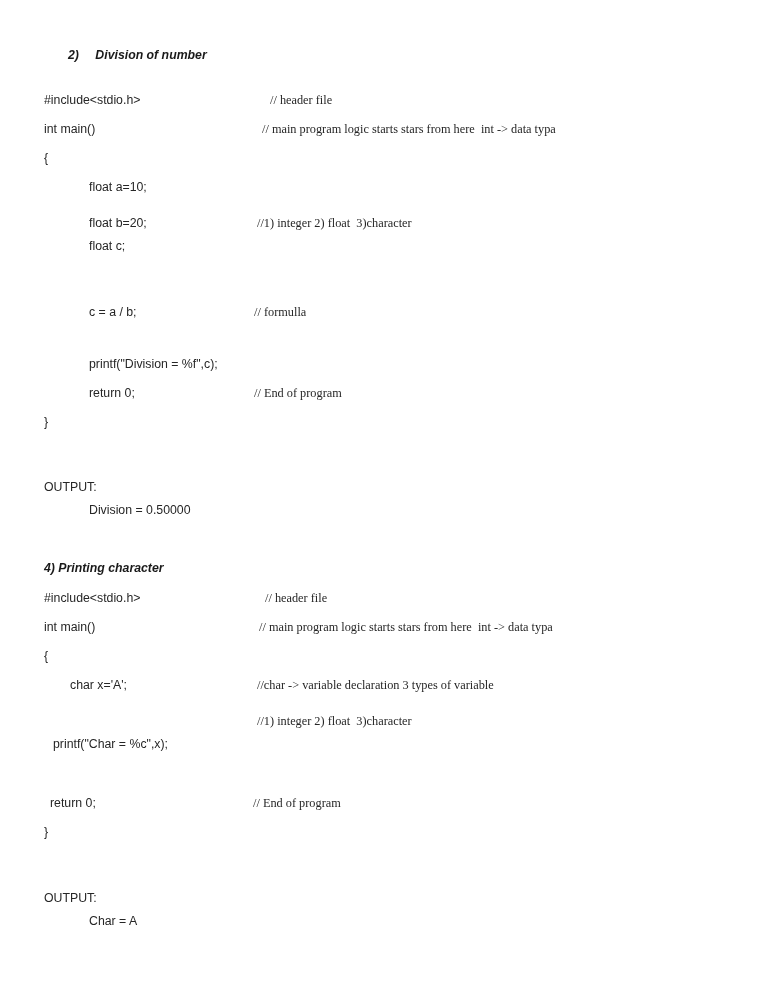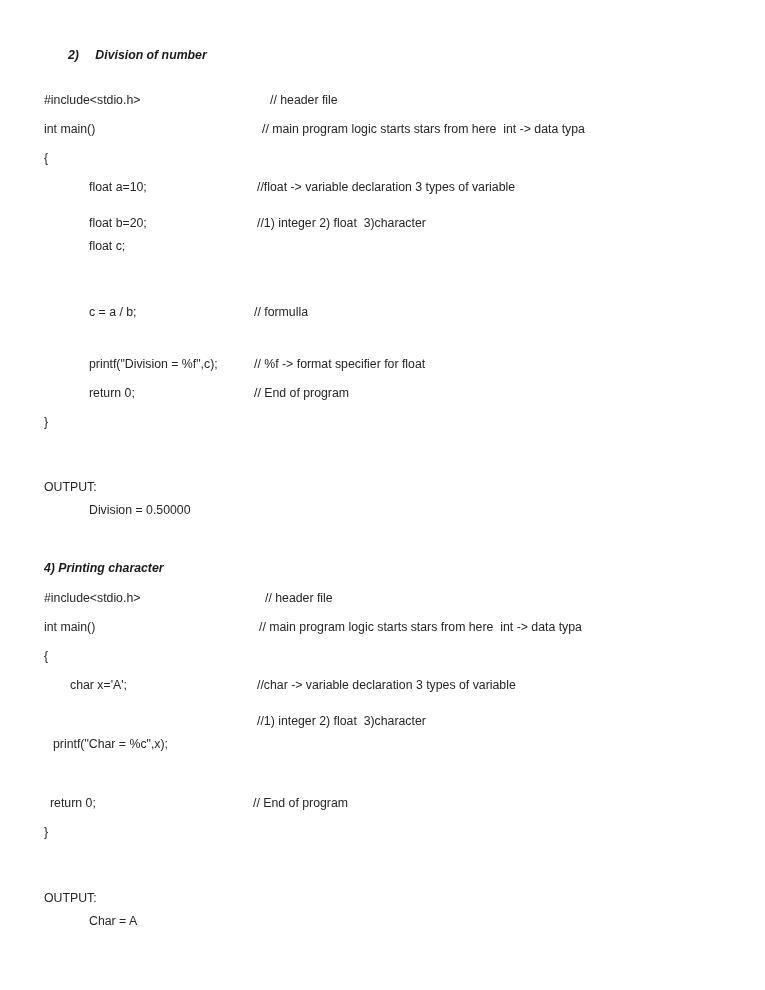--- a/index.html
+++ b/index.html
@@ -39,20 +39,21 @@
     white-space: pre;
     color: #262626;
   }
   .comment {
     position: absolute;
     top: 0;
     font-size: 12.3px;
     line-height: 20px;
     white-space: pre;
     color: #262626;
+    font-family: Liberation Serif, serif;
   }
   .heading {
     position: absolute;
     font-size: 12.3px;
     line-height: 20px;
     font-weight: bold;
     color: #1a1a1a;
     white-space: pre;
     font-style: italic;
   }
@@ -75,25 +76,25 @@
 </style>
 </head>
 <body style="background: rgb(255, 255, 255);">
 
 <div class="page" style="background: rgb(255, 255, 255);">
   <div id="content">
       <div class="heading" style="left: 68px; top: 45px;">2)	Division of number</div>
       <div class="line" style="top: 90px;"><span class="code" style="left: 44px;">#include&lt;stdio.h&gt;</span><span class="comment" style="left: 270px;">// header file</span></div>
       <div class="line" style="top: 119px;"><span class="code" style="left: 44px;">int main()</span><span class="comment" style="left: 262px;">// main program logic starts stars from here  int -&gt; data typa</span></div>
       <div class="line" style="top: 148px;"><span class="code" style="left: 44px;">{</span><span class="comment" style="left: 262px;"></span></div>
-      <div class="line" style="top: 177px;"><span class="code" style="left: 89px;">float a=10;</span><span class="comment" style="left: 257px;">//float -&gt; variable declaration 3 types of variable</span></div>
+      <div class="line" style="top: 177px;"><span class="code" style="left: 89px;">float a=10;</span></div>
       <div class="line" style="top: 213px;"><span class="code" style="left: 89px;">float b=20;</span><span class="comment" style="left: 257px;">//1) integer 2) float  3)character</span></div>
       <div class="line" style="top: 236px;"><span class="code" style="left: 89px; text-align: right;">float c;</span><span class="comment" style="left: 257px;"></span></div>
       <div class="line" style="top: 302px;"><span class="code" style="left: 89px;">c = a / b;</span><span class="comment" style="left: 254px;">// formulla</span></div>
-      <div class="line" style="top: 354px;"><span class="code" style="left: 89px;">printf("Division = %f",c);</span><span class="comment" style="left: 254px;">// %f -&gt; format specifier for float</span></div>
+      <div class="line" style="top: 354px;"><span class="code" style="left: 89px;">printf("Division = %f",c);</span></div>
       <div class="line" style="top: 383px;"><span class="code" style="left: 89px;">return 0;</span><span class="comment" style="left: 254px;">// End of program</span></div>
       <div class="line" style="top: 412px;"><span class="code" style="left: 44px;">}</span><span class="comment" style="left: 254px;"></span></div>
       <div class="outlabel" style="top: 470px;">OUTPUT:</div>
       <div class="outvalue" style="left: 89px; top: 500px;">Division = 0.50000</div>
       <div class="heading" style="left: 44px; top: 558px;">4) Printing character</div>
       <div class="line" style="top: 588px;"><span class="code" style="left: 44px;">#include&lt;stdio.h&gt;</span><span class="comment" style="left: 265px;">// header file</span></div>
       <div class="line" style="top: 617px;"><span class="code" style="left: 44px;">int main()</span><span class="comment" style="left: 259px;">// main program logic starts stars from here  int -&gt; data typa</span></div>
       <div class="line" style="top: 646px;"><span class="code" style="left: 44px;">{</span><span class="comment" style="left: 259px;"></span></div>
       <div class="line" style="top: 675px;"><span class="code" style="left: 70px;">char x='A';</span><span class="comment" style="left: 257px;">//char -&gt; variable declaration 3 types of variable</span></div>
       <div class="line" style="top: 711px;"><span class="code" style="left: 56px;"></span><span class="comment" style="left: 257px;">//1) integer 2) float  3)character</span></div>

